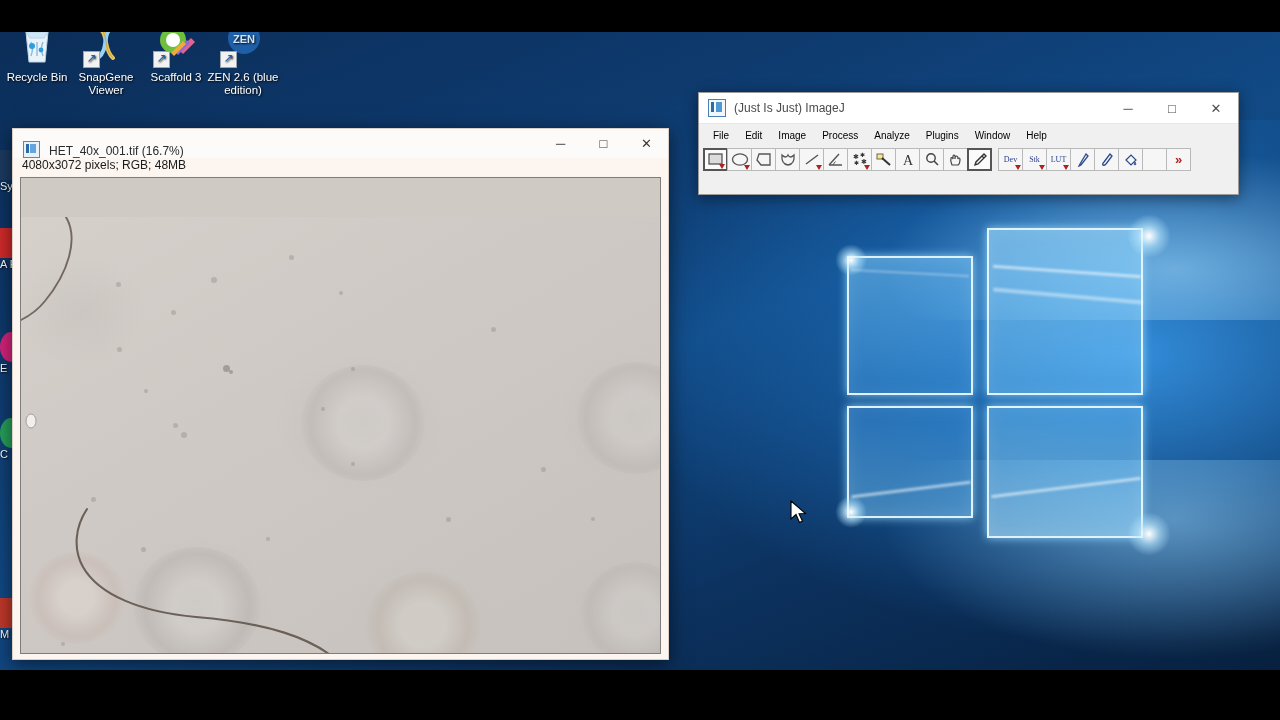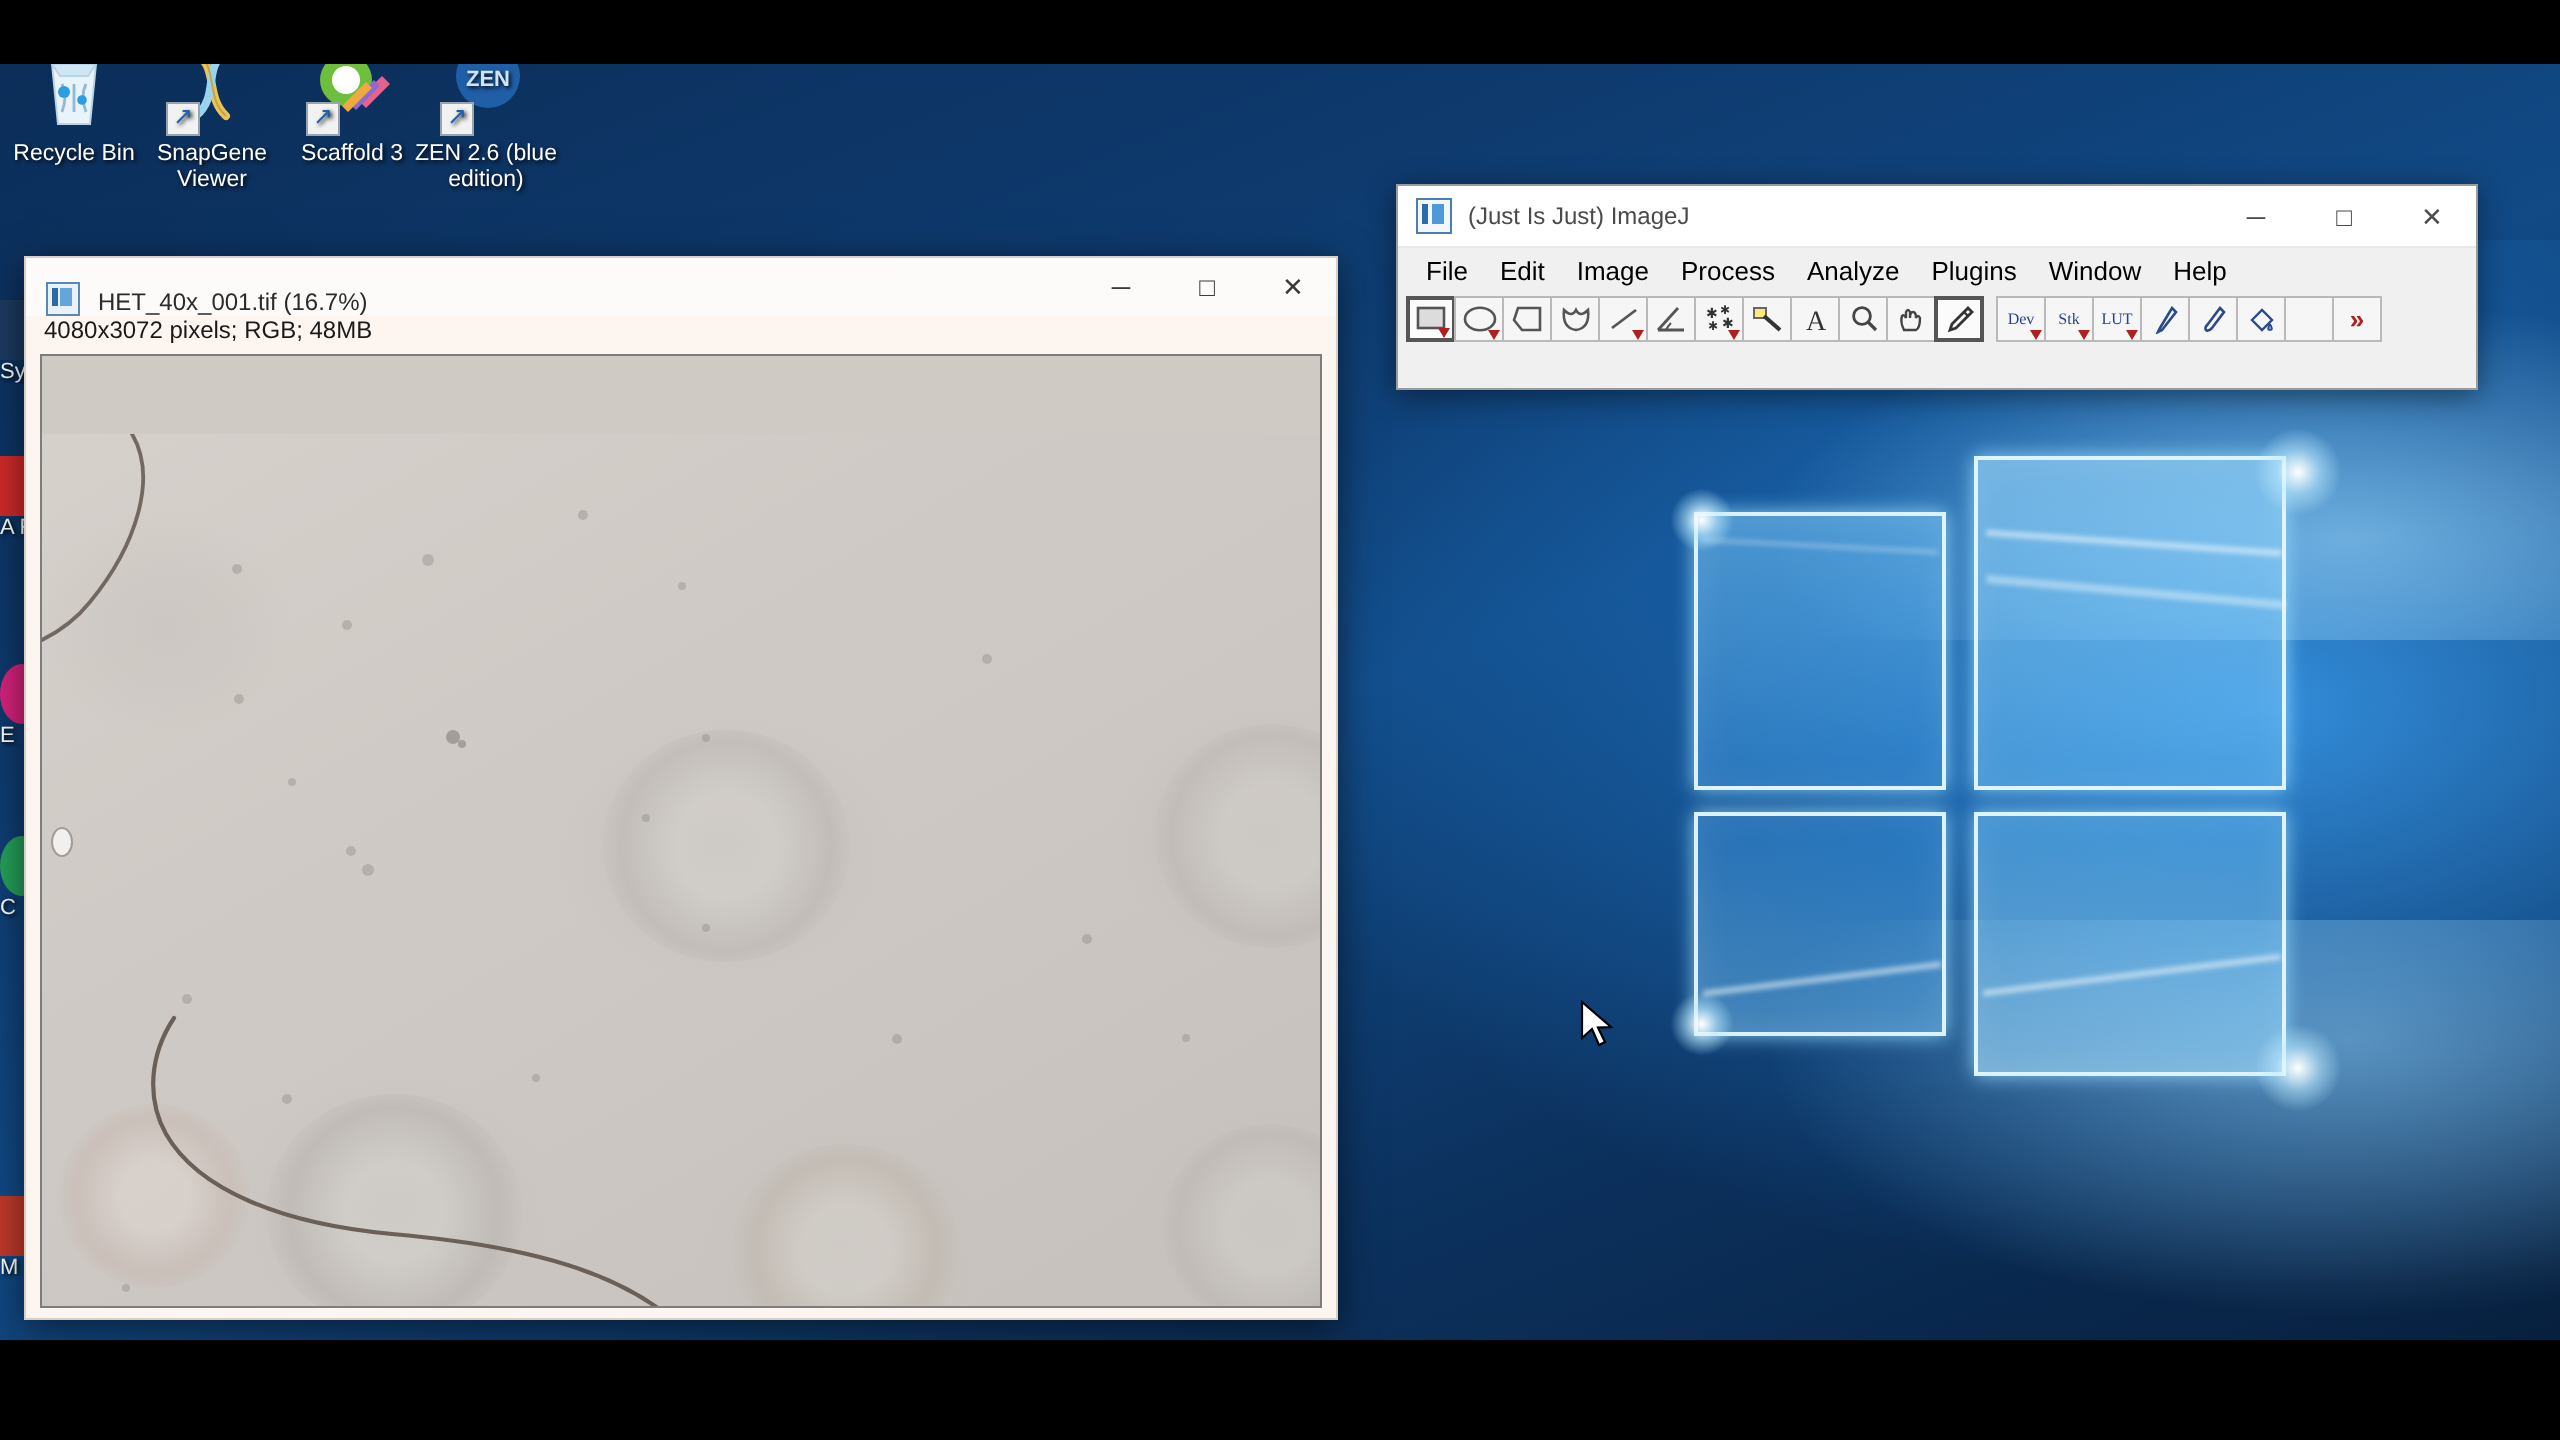--- a/index.html
+++ b/index.html
@@ -99,21 +99,21 @@
                 background: #f2f7fb; border: 1px solid #4a7fb5; position: relative; }
   .ij-appicon:before { content:''; position:absolute; left:2px; top:2px; width:3px; height:10px; background:#2d6aa8;}
   .ij-appicon:after  { content:''; position:absolute; left:7px; top:2px; width:6px; height:10px; background:#4f9ad6;}
   .ij-title { font-size: 12px; color: #4a4a4a; }
   .ij-winbtns { margin-left: auto; display: flex; height: 30px; }
   .ij-winbtn { width: 44px; height: 30px; display: flex; align-items: center; justify-content: center;
                color: #4d4d4d; font-size: 13px; }
 
   .ij-menubar { height: 23px; display: flex; align-items: center; padding-left: 6px;
                 background: #f0f0f0; }
-  .ij-menu { font-size: 13px; color: #000; padding: 2px 8px; }
+  .ij-menu { font-size: 10px; color: #000; padding: 2px 8px; }
 
   .ij-toolbar { height: 25px; background: #f0f0f0; display: flex; align-items: center;
                 padding-left: 4px; }
   .tool {
     width: 25px; height: 23px; background: #f6f6f6; border: 1px solid #b9b9b9;
     margin-right: -1px; position: relative; display: flex; align-items: center;
     justify-content: center; box-sizing: border-box;
   }
   .tool.sel { border: 2px solid #555; background: #fbfbfb; }
   .tool .tri { position: absolute; right: 1px; bottom: 0px; width: 0; height: 0;

